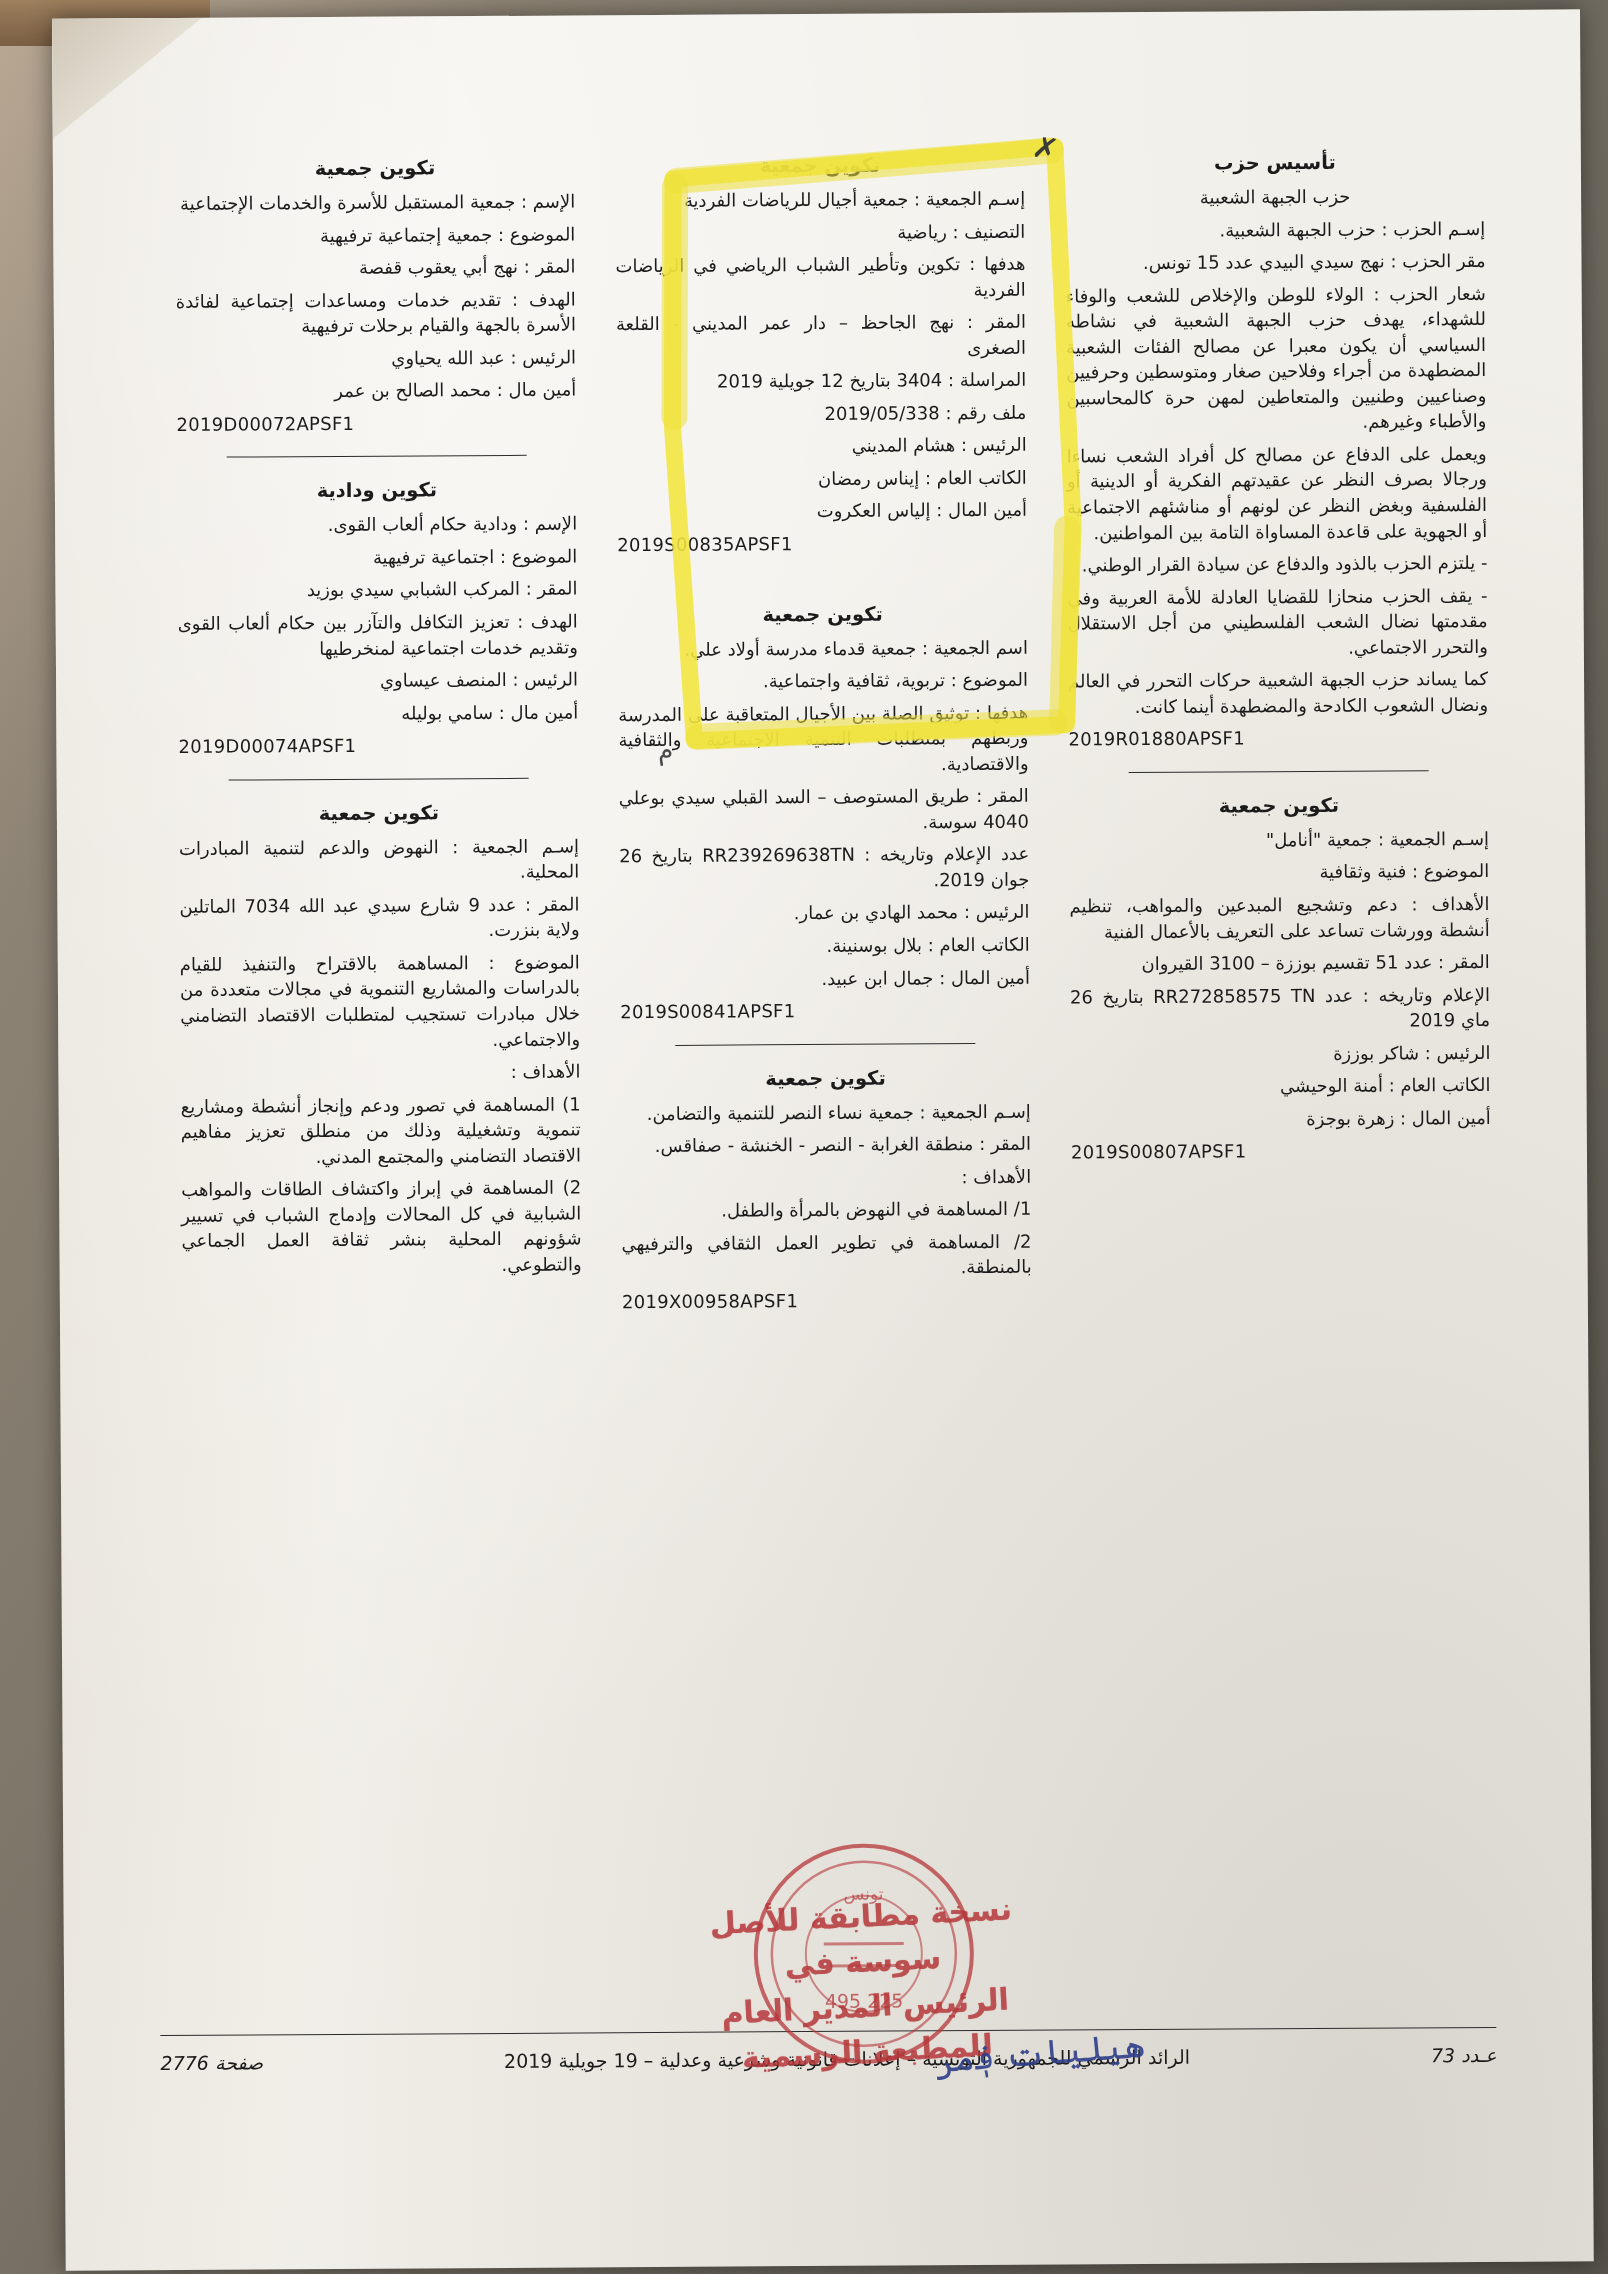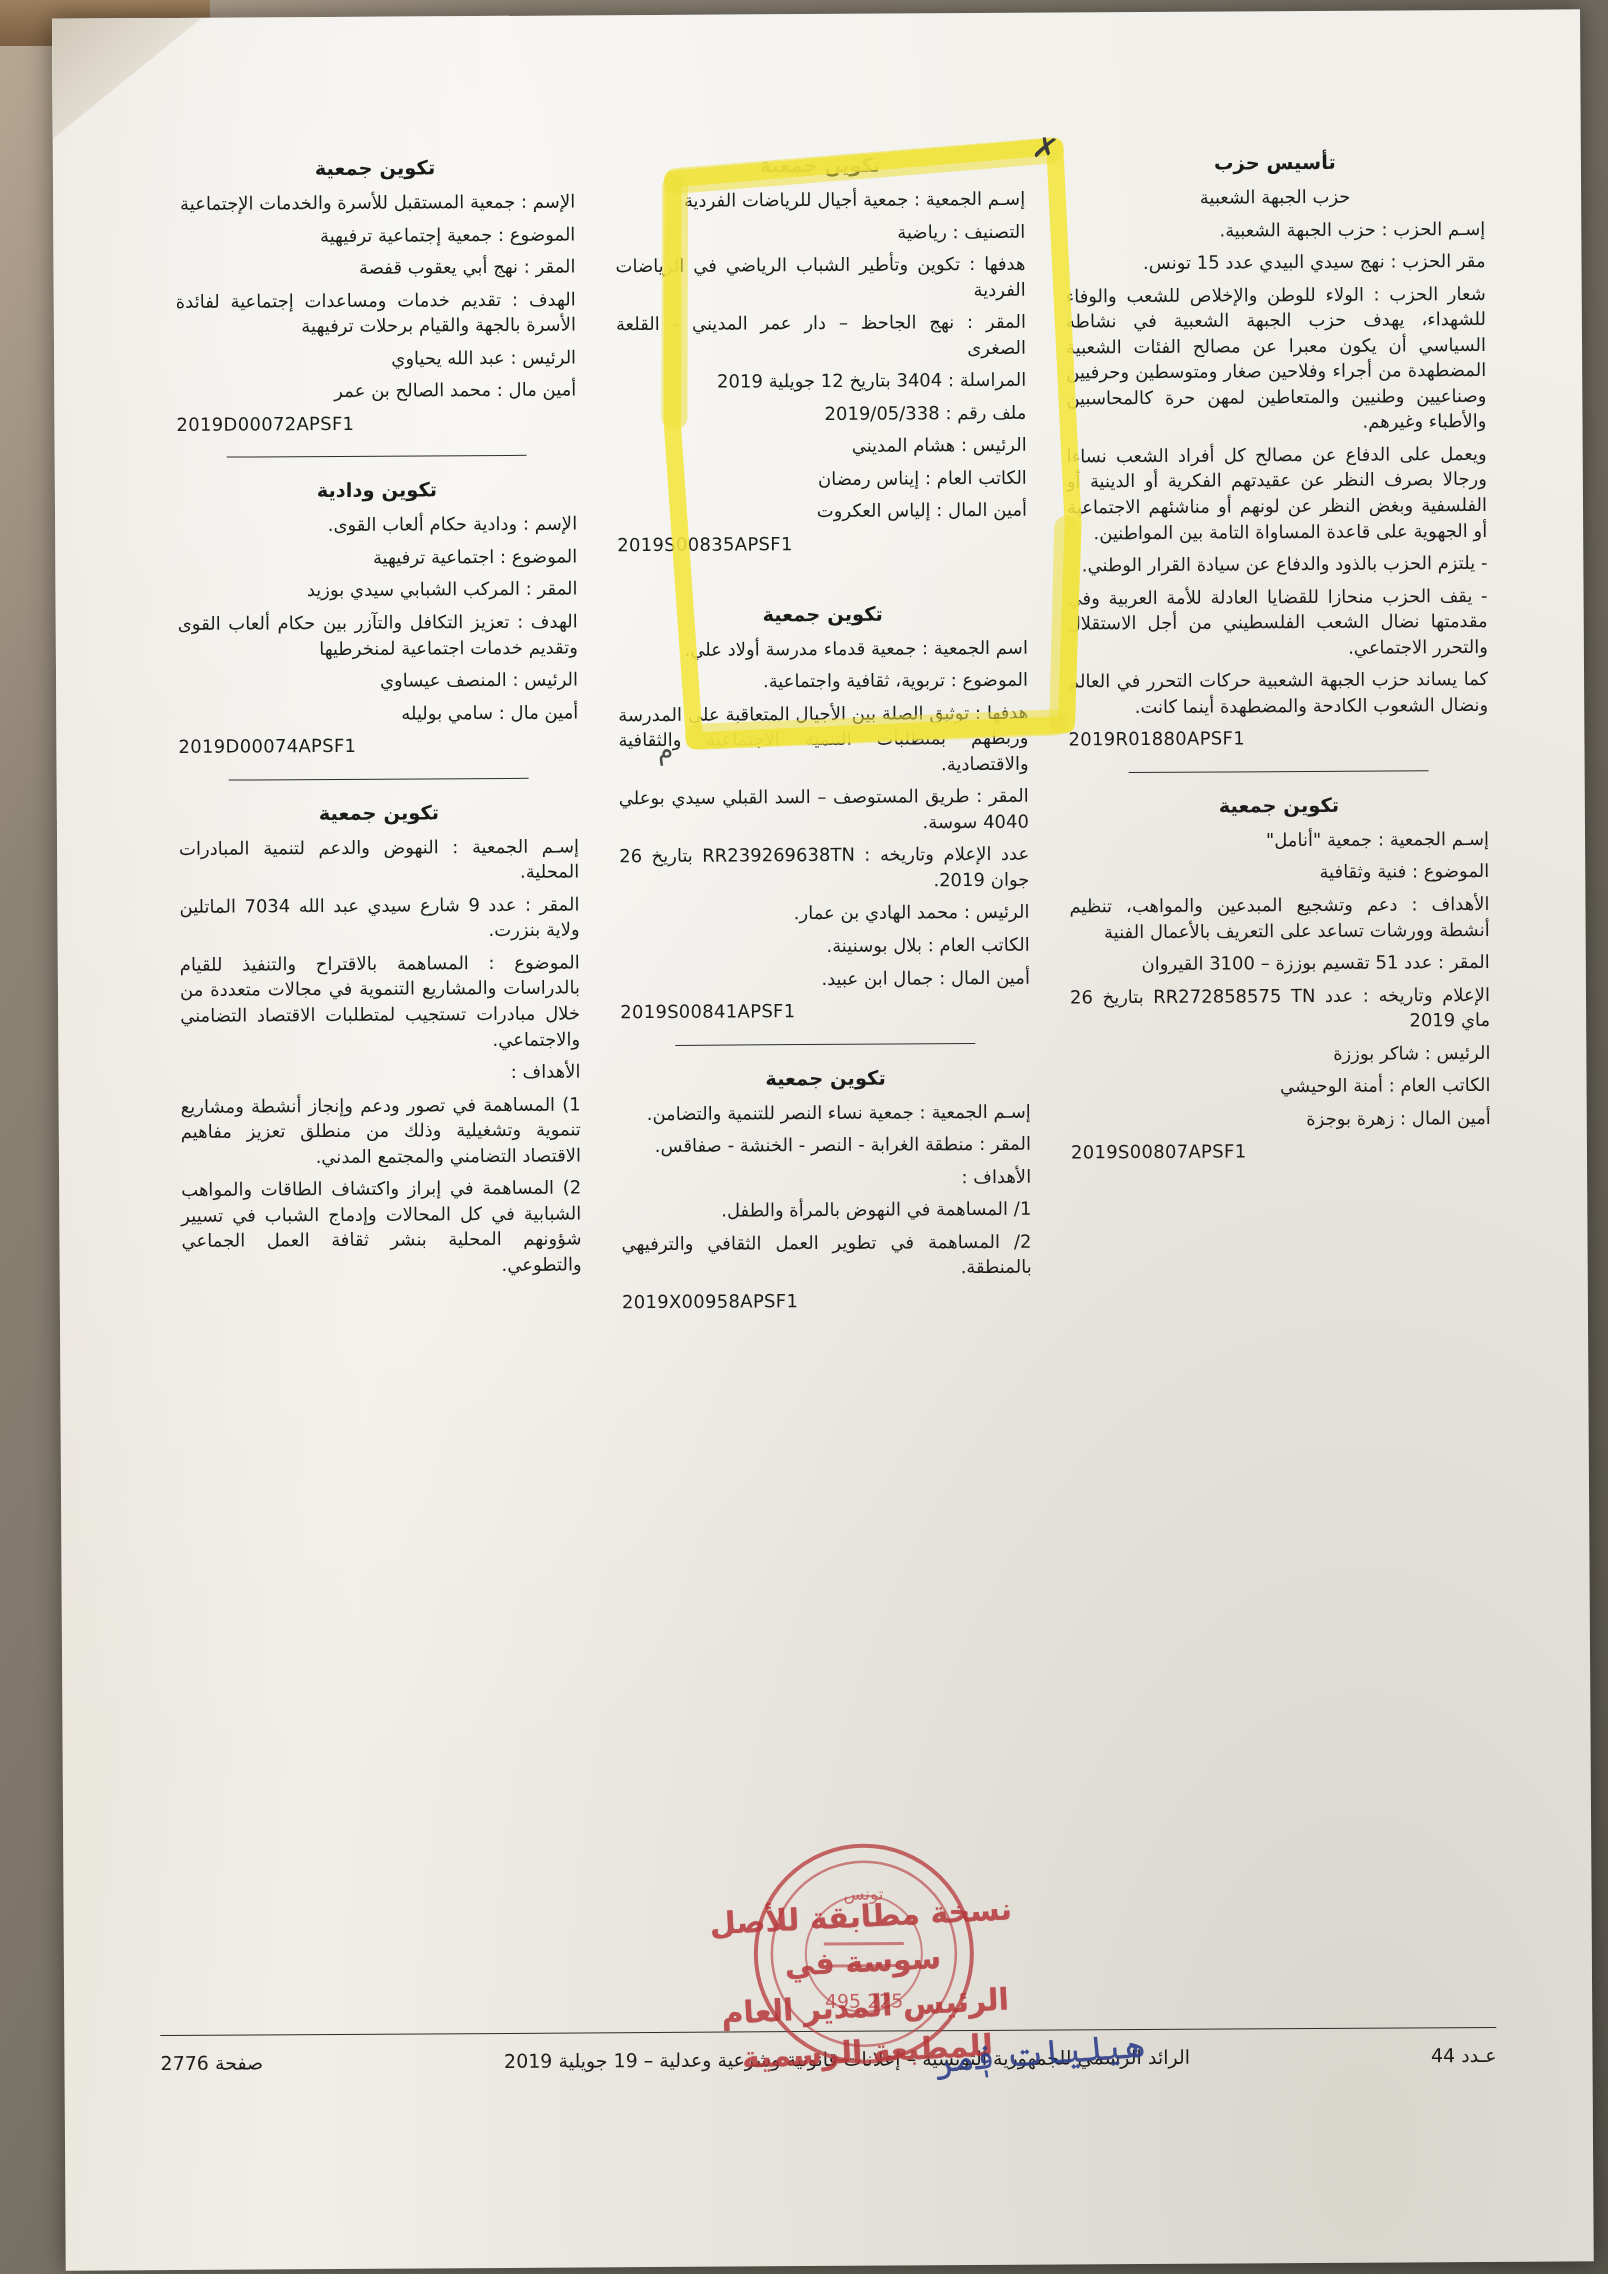--- a/index.html
+++ b/index.html
@@ -92,21 +92,21 @@
     position:absolute;left:96px;right:96px;bottom:196px;
   }
   .footer-line{
     height:1.5px;background:#2b2b2b;width:100%;margin-bottom:16px;
   }
   .footer-row{
     display:flex;flex-direction:row;justify-content:space-between;align-items:center;
     font-size:19px;
   }
   .footer-center{flex:1;text-align:center;}
-  .footer-side{white-space:nowrap;}
+  .footer-side{white-space:nowrap;font-style:italic;}
 
   
   #highlight{
     position:absolute;
     left:598px;top:112px;width:452px;height:660px;
     pointer-events:none;
   }
   
   #pen-x{
     position:absolute;left:980px;top:118px;font-size:30px;color:#3b3b3b;
@@ -260,21 +260,21 @@
           <p>الأهداف :</p>
           <p>1) المساهمة في تصور ودعم وإنجاز أنشطة ومشاريع تنموية وتشغيلية وذلك من منطلق تعزيز مفاهيم الاقتصاد التضامني والمجتمع المدني.</p>
           <p>2) المساهمة في إبراز واكتشاف الطاقات والمواهب الشبابية في كل المحالات وإدماج الشباب في تسيير شؤونهم المحلية بنشر ثقافة العمل الجماعي والتطوعي.</p>
         </div>
       </div>
     </div>
 
     <div class="footer">
       <div class="footer-line"></div>
       <div class="footer-row">
-        <span class="footer-side">عـدد 44</span>
+        <span class="footer-side">عـدد 73</span>
         <span class="footer-center">الرائد الرسمي للجمهورية التونسية – إعلانات قانونية وشرعية وعدلية – 19 جويلية 2019</span>
         <span class="footer-side">صفحة 2776</span>
       </div>
     </div>
 
     <div id="highlight">
       <svg width="452" height="660" viewBox="0 0 452 660">
         <g fill="none" stroke="#f3e63e" stroke-opacity="0.88" stroke-width="17" stroke-linecap="round" stroke-linejoin="round">
           <path d="M 22 52 L 404 22 L 420 400 L 412 600 L 40 614 L 20 300 Z"></path>
         </g>

